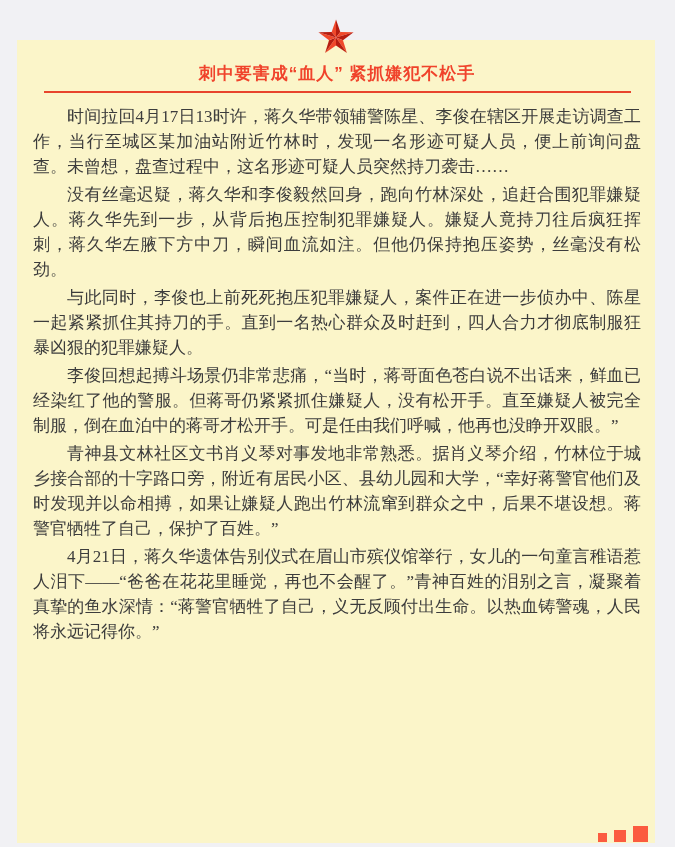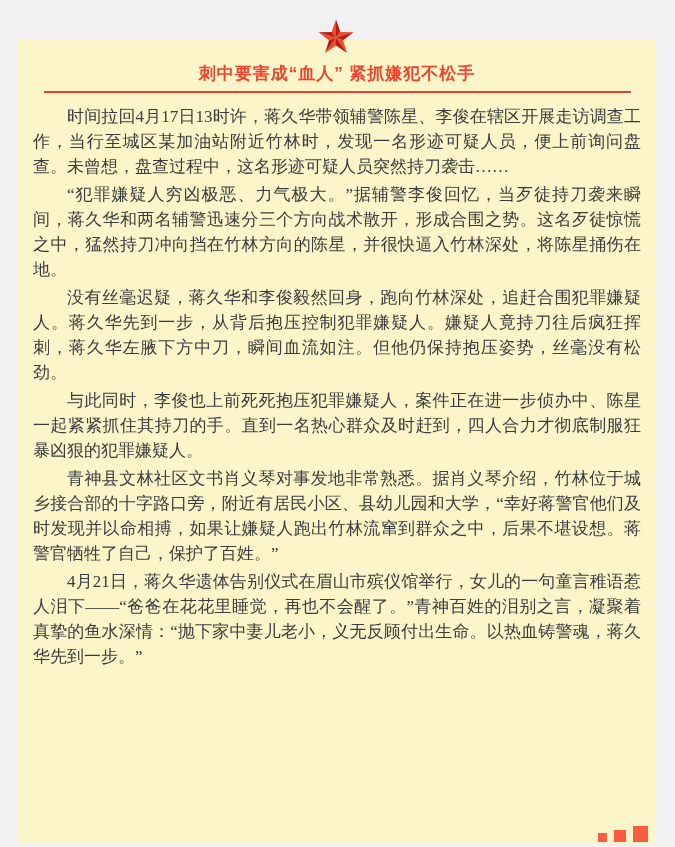--- a/index.html
+++ b/index.html
@@ -98,25 +98,25 @@
         </g>
       </svg>
     </div>
 
     <h1 class="title">刺中要害成“血人” 紧抓嫌犯不松手</h1>
 
     <div class="rule"></div>
 
     <div class="body-text">
       <p>时间拉回4月17日13时许，蒋久华带领辅警陈星、李俊在辖区开展走访调查工作，当行至城区某加油站附近竹林时，发现一名形迹可疑人员，便上前询问盘查。未曾想，盘查过程中，这名形迹可疑人员突然持刀袭击……</p>
-      <p>“犯罪嫌疑人穷凶极恶、力气极大。”据辅警李俊回忆，当歹徒持刀袭来瞬间，蒋久华和两名辅警迅速分三个方向战术散开，形成合围之势。这名歹徒惊慌之中，猛然持刀冲向挡在竹林方向的陈星，并很快逼入竹林深处，将陈星捅伤在地。</p>
       <p>没有丝毫迟疑，蒋久华和李俊毅然回身，跑向竹林深处，追赶合围犯罪嫌疑人。蒋久华先到一步，从背后抱压控制犯罪嫌疑人。嫌疑人竟持刀往后疯狂挥刺，蒋久华左腋下方中刀，瞬间血流如注。但他仍保持抱压姿势，丝毫没有松劲。</p>
       <p>与此同时，李俊也上前死死抱压犯罪嫌疑人，案件正在进一步侦办中、陈星一起紧紧抓住其持刀的手。直到一名热心群众及时赶到，四人合力才彻底制服狂暴凶狠的犯罪嫌疑人。</p>
+      <p>李俊回想起搏斗场景仍非常悲痛，“当时，蒋哥面色苍白说不出话来，鲜血已经染红了他的警服。但蒋哥仍紧紧抓住嫌疑人，没有松开手。直至嫌疑人被完全制服，倒在血泊中的蒋哥才松开手。可是任由我们呼喊，他再也没睁开双眼。”</p>
       <p>青神县文林社区文书肖义琴对事发地非常熟悉。据肖义琴介绍，竹林位于城乡接合部的十字路口旁，附近有居民小区、县幼儿园和大学，“幸好蒋警官他们及时发现并以命相搏，如果让嫌疑人跑出竹林流窜到群众之中，后果不堪设想。蒋警官牺牲了自己，保护了百姓。”</p>
-      <p>4月21日，蒋久华遗体告别仪式在眉山市殡仪馆举行，女儿的一句童言稚语惹人泪下——“爸爸在花花里睡觉，再也不会醒了。”青神百姓的泪别之言，凝聚着真挚的鱼水深情：“抛下家中妻儿老小，义无反顾付出生命。以热血铸警魂，蒋久华先到一步。”</p>
+      <p>4月21日，蒋久华遗体告别仪式在眉山市殡仪馆举行，女儿的一句童言稚语惹人泪下——“爸爸在花花里睡觉，再也不会醒了。”青神百姓的泪别之言，凝聚着真挚的鱼水深情：“蒋警官牺牲了自己，义无反顾付出生命。以热血铸警魂，人民将永远记得你。”</p>
     </div>
 
     <div class="squares">
       <span class="sq sq-1"></span>
       <span class="sq sq-2"></span>
       <span class="sq sq-3"></span>
     </div>
 
   </div>
 </div>

